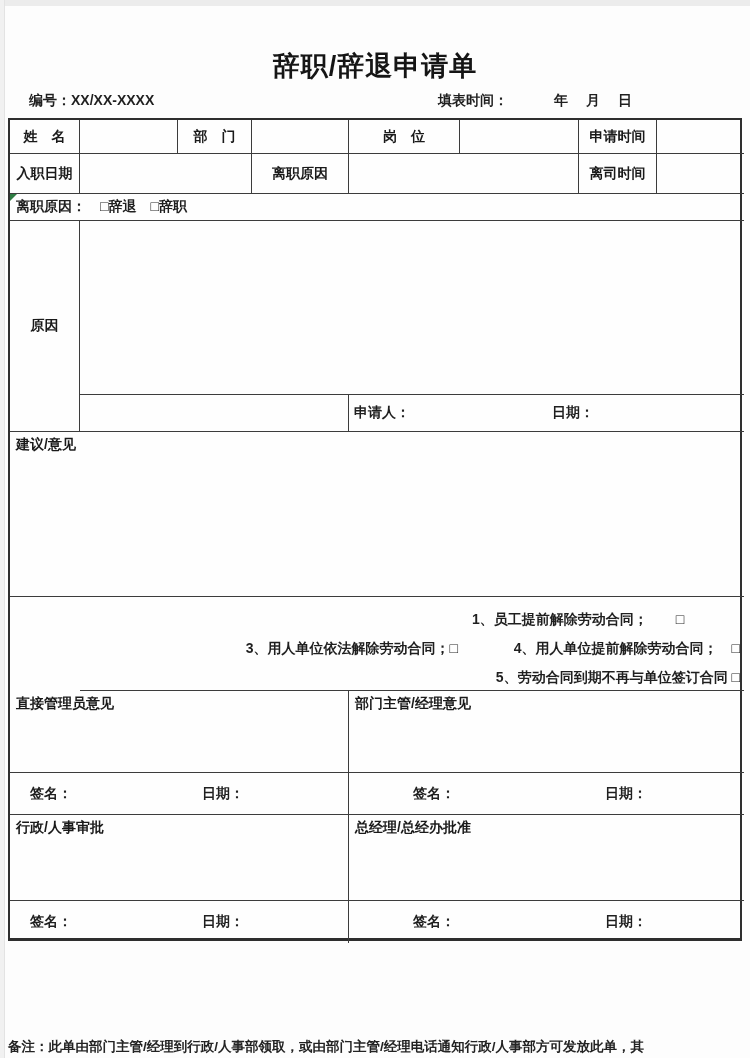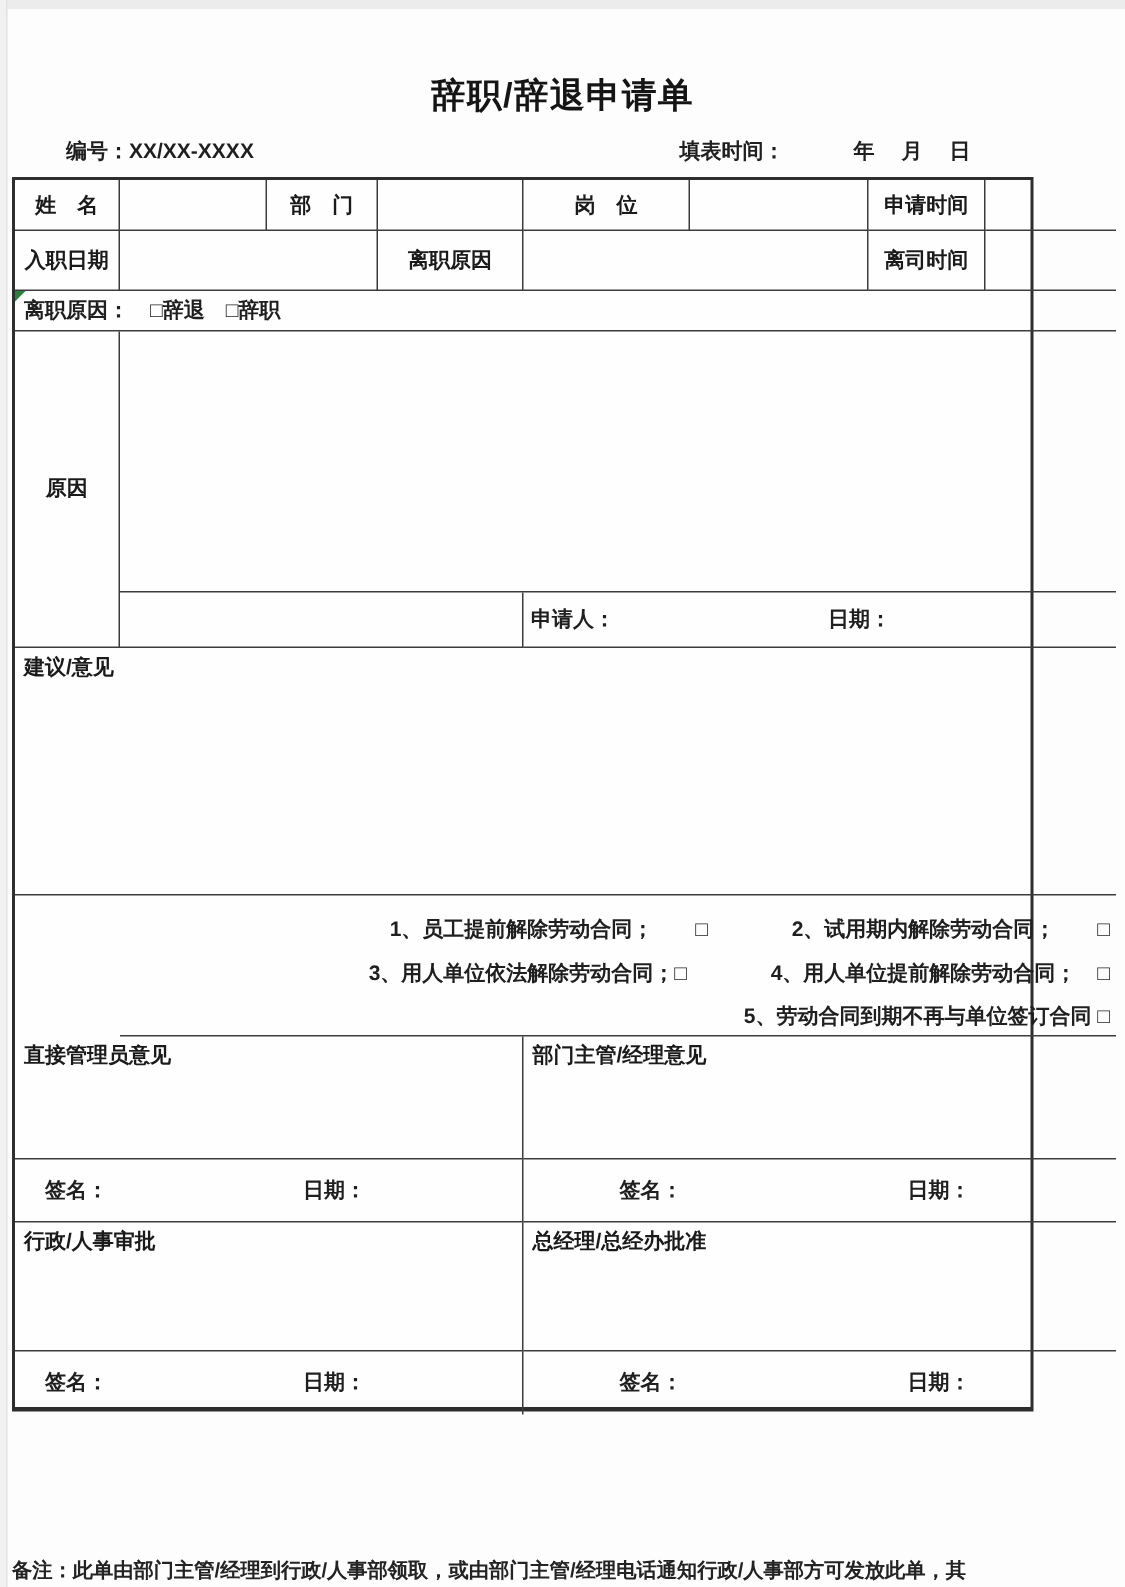--- a/index.html
+++ b/index.html
@@ -6,29 +6,29 @@
   html,body { width:750px; height:1058px; overflow:hidden; }
   body {
     font-family:"Liberation Sans","DejaVu Sans",sans-serif;
     background:#fdfdfd; color:#1f1f1f; position:relative;
   }
   .scan-top { position:absolute; top:0; left:0; width:750px; height:6px; background:#ececec; }
   .scan-left { position:absolute; top:0; left:0; width:5px; height:1058px; background:#f1f1f1; border-right:1px solid #e3e3e3; }
 
   .doc-title {
     position:absolute; top:48px; left:0; width:750px;
-    text-align:center; font-size:23px; font-weight:700; letter-spacing:1px; color:#151515;
+    text-align:center; font-size:27px; font-weight:700; letter-spacing:1px; color:#151515;
   }
-  .meta-row { position:absolute; top:92px; left:16px; width:656px; height:20px; font-size:14px; font-weight:600; }
+  .meta-row { position:absolute; top:92px; left:1px; width:656px; height:20px; font-size:14px; font-weight:600; }
   .meta-number { position:absolute; left:28px; top:0; }
   .meta-filltime-label { position:absolute; left:437px; top:0; }
   .meta-filltime-value { position:absolute; left:553px; top:0; letter-spacing:2px; }
 
   .form-table {
-    position:absolute; top:118px; left:8px; width:681px; height:823px;
+    position:absolute; top:118px; left:8px; width:734px; height:823px;
     display:grid;
     grid-template-columns:70px 98px 74px 97px 111px 119px 78px 87px;
     grid-template-rows:34px 40px 27px 174px 37px 165px 94px 82px 42px 86px 42px;
     border:2px solid #2e2e2e; border-bottom-width:3px;
     background:#fefefe;
   }
   .cell { position:relative; border-right:1.5px solid #3c3c3c; border-bottom:1.5px solid #3c3c3c; font-size:14px; }
   .cell.no-r { border-right:none; }
   .cell.no-b { border-bottom:none; }
   .lbl { display:flex; align-items:center; justify-content:center; font-weight:700; color:#1a1a1a; }
@@ -98,21 +98,20 @@
   </div>
 
   <div class="cell no-r" style="grid-area:6/1/7/9">
     <div class="corner-lbl">建议/意见</div>
   </div>
 
   <div class="cell no-r" style="grid-area:7/2/8/9">
     <div class="ct-content">
       <div class="ct-line">
         <span class="ct-left">1、员工提前解除劳动合同；　　□</span>
-        <span>2、试用期内解除劳动合同；　　□</span>
       </div>
       <div class="ct-line">
         <span class="ct-left">3、用人单位依法解除劳动合同；□</span>
         <span>4、用人单位提前解除劳动合同；　□</span>
       </div>
       <div class="ct-line">
         <span>5、劳动合同到期不再与单位签订合同 □</span>
       </div>
     </div>
   </div>

